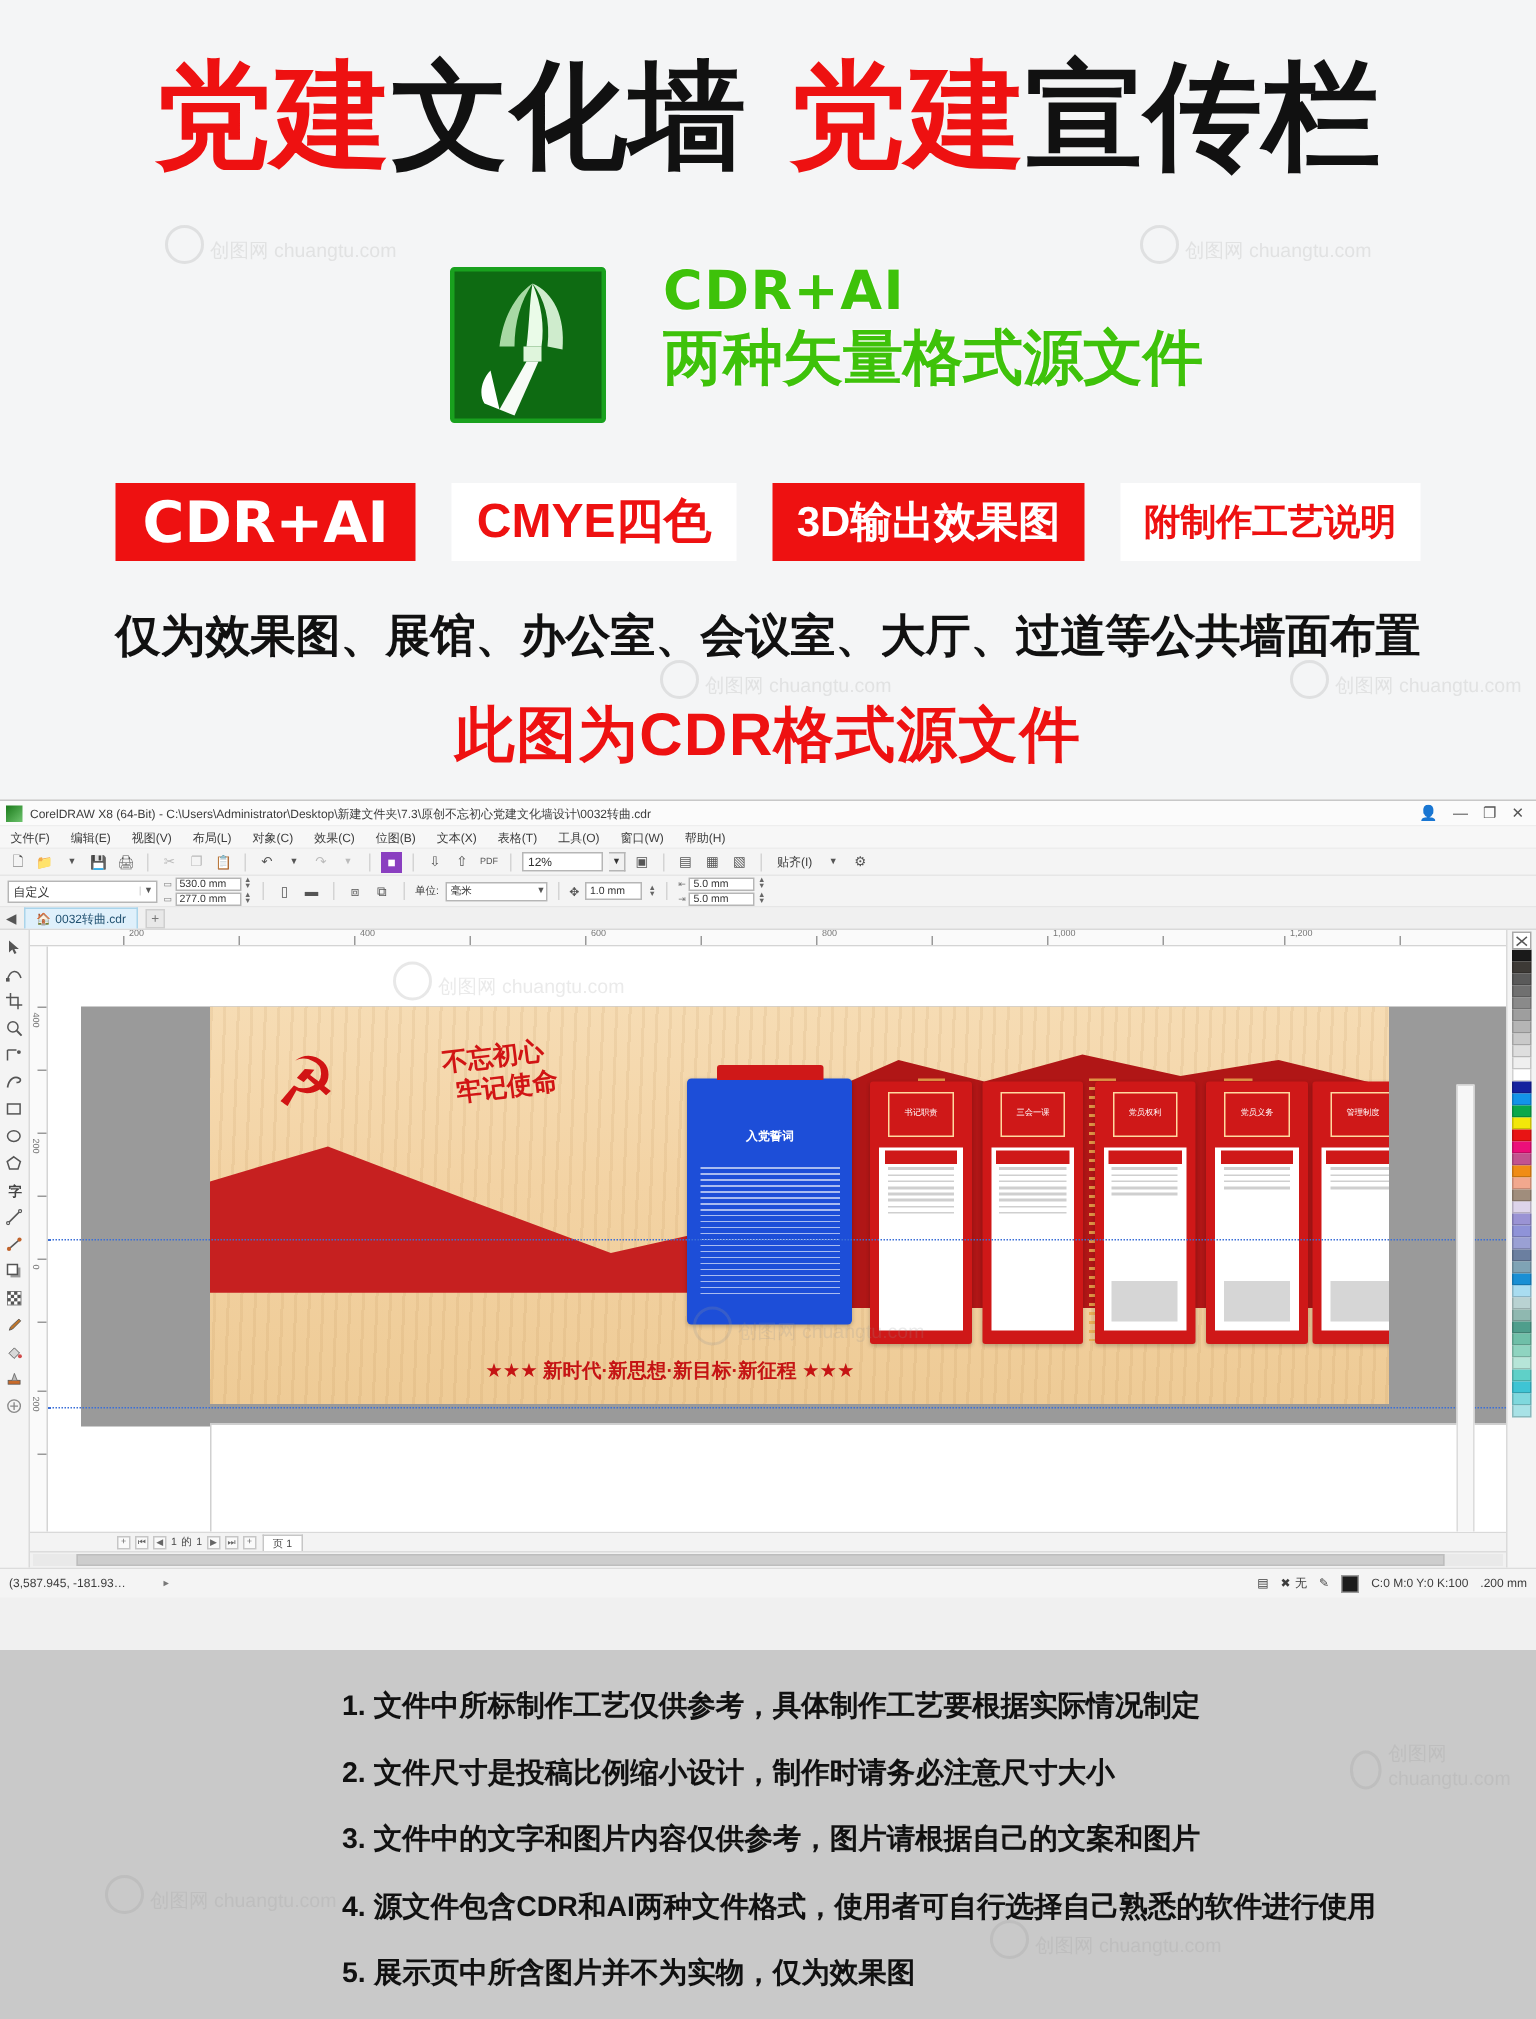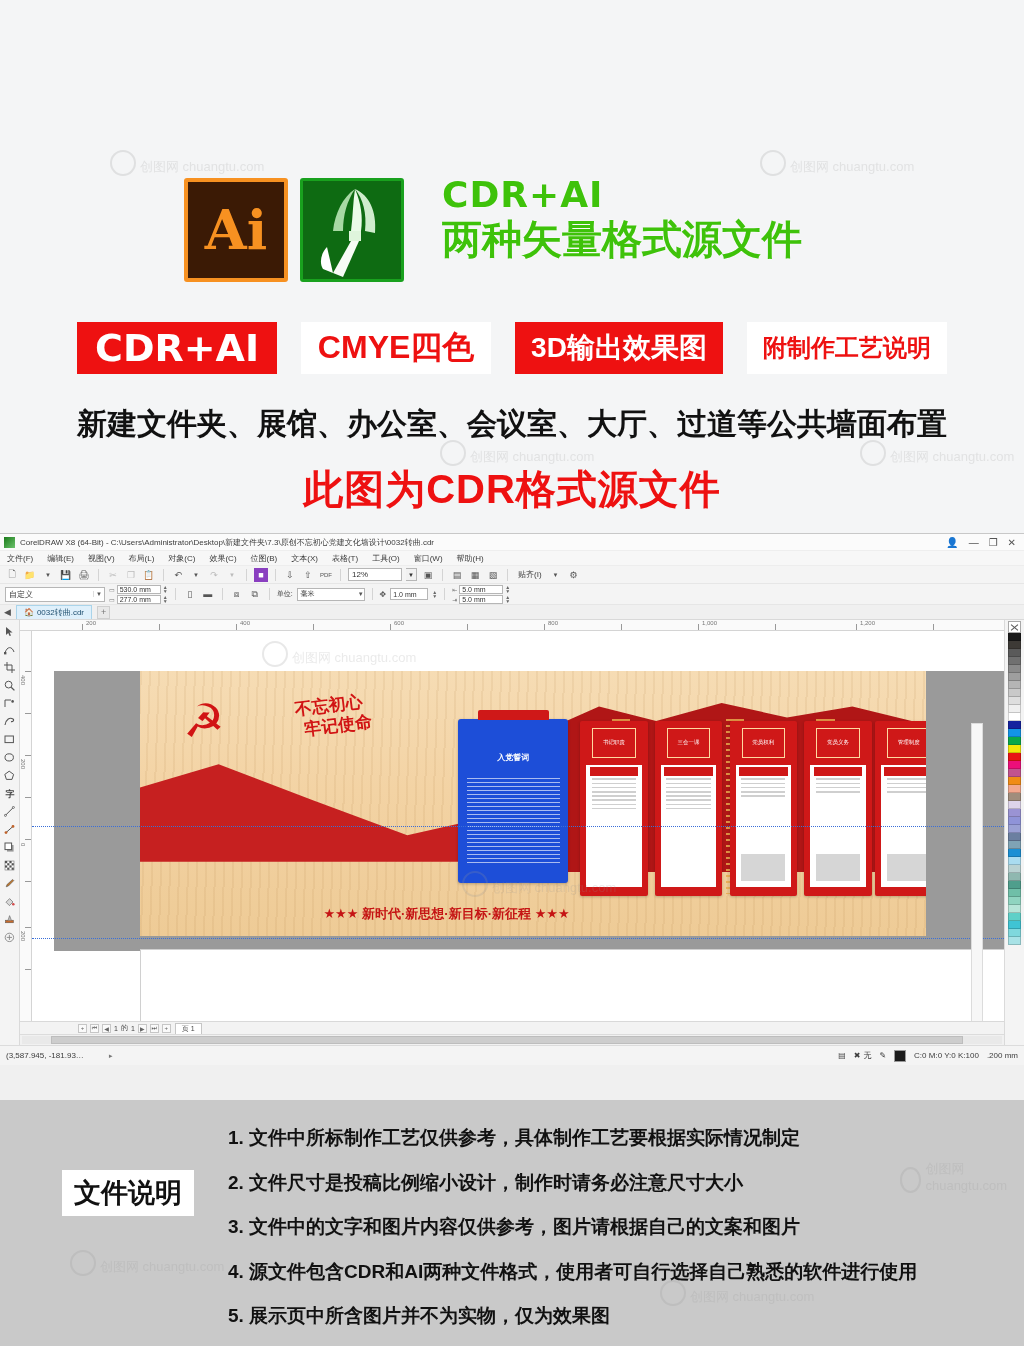--- a/index.html
+++ b/index.html
@@ -184,25 +184,25 @@
   .notes-tag { position:absolute; left:62px; top:70px; background:#fff; padding:5px 12px;
                font-size:27px; font-weight:bold; color:#111; white-space:nowrap; }
   .notes-list { position:absolute; left:228px; top:12px; width:790px;margin-top:12px; }
   .note { font-size:19px; color:#111; line-height:1.5; margin-bottom:16px; white-space:nowrap; font-weight:600; }
 </style>
 </head>
 <body>
 
 <div id="promo">
 
+  <div class="promo-title">
+    <span class="tred">党建</span><span class="tblk">文化墙</span><span class="gap"></span><span class="tred">党建</span><span class="tblk">宣传栏</span>
+  </div>
 
   <div class="logo-row">
-    <div class="ai-icon">
-      <span>Ai</span>
-    </div>
     <div class="cdr-icon">
       <svg width="100" height="100" viewBox="0 0 100 100">
         <path d="M52 8 C66 14 74 30 72 52 L62 50 C64 32 60 18 52 8Z" fill="#cfeccd"></path>
         <path d="M52 8 C58 22 60 36 58 50 L48 50 C50 34 50 20 52 8Z" fill="#eafbe8"></path>
         <path d="M52 8 C44 20 40 34 40 50 L30 50 C32 32 40 16 52 8Z" fill="#a8d9a4"></path>
         <rect x="46" y="50" width="12" height="10" fill="#dff5dc"></rect>
         <path d="M48 60 L56 60 L40 96 L30 92Z" fill="#f7fbf6"></path>
         <path d="M30 92 L40 96 L20 88 C16 82 18 72 24 66Z" fill="#ffffff"></path>
       </svg>
     </div>
@@ -212,21 +212,21 @@
     </div>
   </div>
 
   <div class="badges">
     <div class="badge fill b1">CDR+AI</div>
     <div class="badge outline b2">CMYE四色</div>
     <div class="badge fill b3">3D输出效果图</div>
     <div class="badge outline b4">附制作工艺说明</div>
   </div>
 
-  <div class="line-apply">新建文件夹、展馆、办公室、会议室、大厅、过道等公共墙面布置</div>
+  <div class="line-apply">仅为效果图、展馆、办公室、会议室、大厅、过道等公共墙面布置</div>
   <div class="line-cdr">此图为CDR格式源文件</div>
 
   <div class="wm" style="left:110px;top:150px;">
       <span class="ring"></span>
       <span>创图网 chuangtu.com</span>
     </div>
   <div class="wm" style="left:760px;top:150px;">
       <span class="ring"></span>
       <span>创图网 chuangtu.com</span>
     </div>
@@ -719,21 +719,20 @@
       </span>
       <span>✎</span>
       <span class="swatch"></span>
       <span>C:0 M:0 Y:0 K:100</span>
       <span>.200 mm</span>
     </div>
   </div>
 </div>
 
 <div id="notes">
-  <div class="notes-tag">文件说明</div>
   <div class="notes-list">
     <div class="note">1. 文件中所标制作工艺仅供参考，具体制作工艺要根据实际情况制定</div>
     <div class="note">2. 文件尺寸是投稿比例缩小设计，制作时请务必注意尺寸大小</div>
     <div class="note">3. 文件中的文字和图片内容仅供参考，图片请根据自己的文案和图片</div>
     <div class="note">4. 源文件包含CDR和AI两种文件格式，使用者可自行选择自己熟悉的软件进行使用</div>
     <div class="note">5. 展示页中所含图片并不为实物，仅为效果图</div>
   </div>
   <div class="wm" style="left:70px;top:150px;">
       <span class="ring"></span>
       <span>创图网 chuangtu.com</span>

